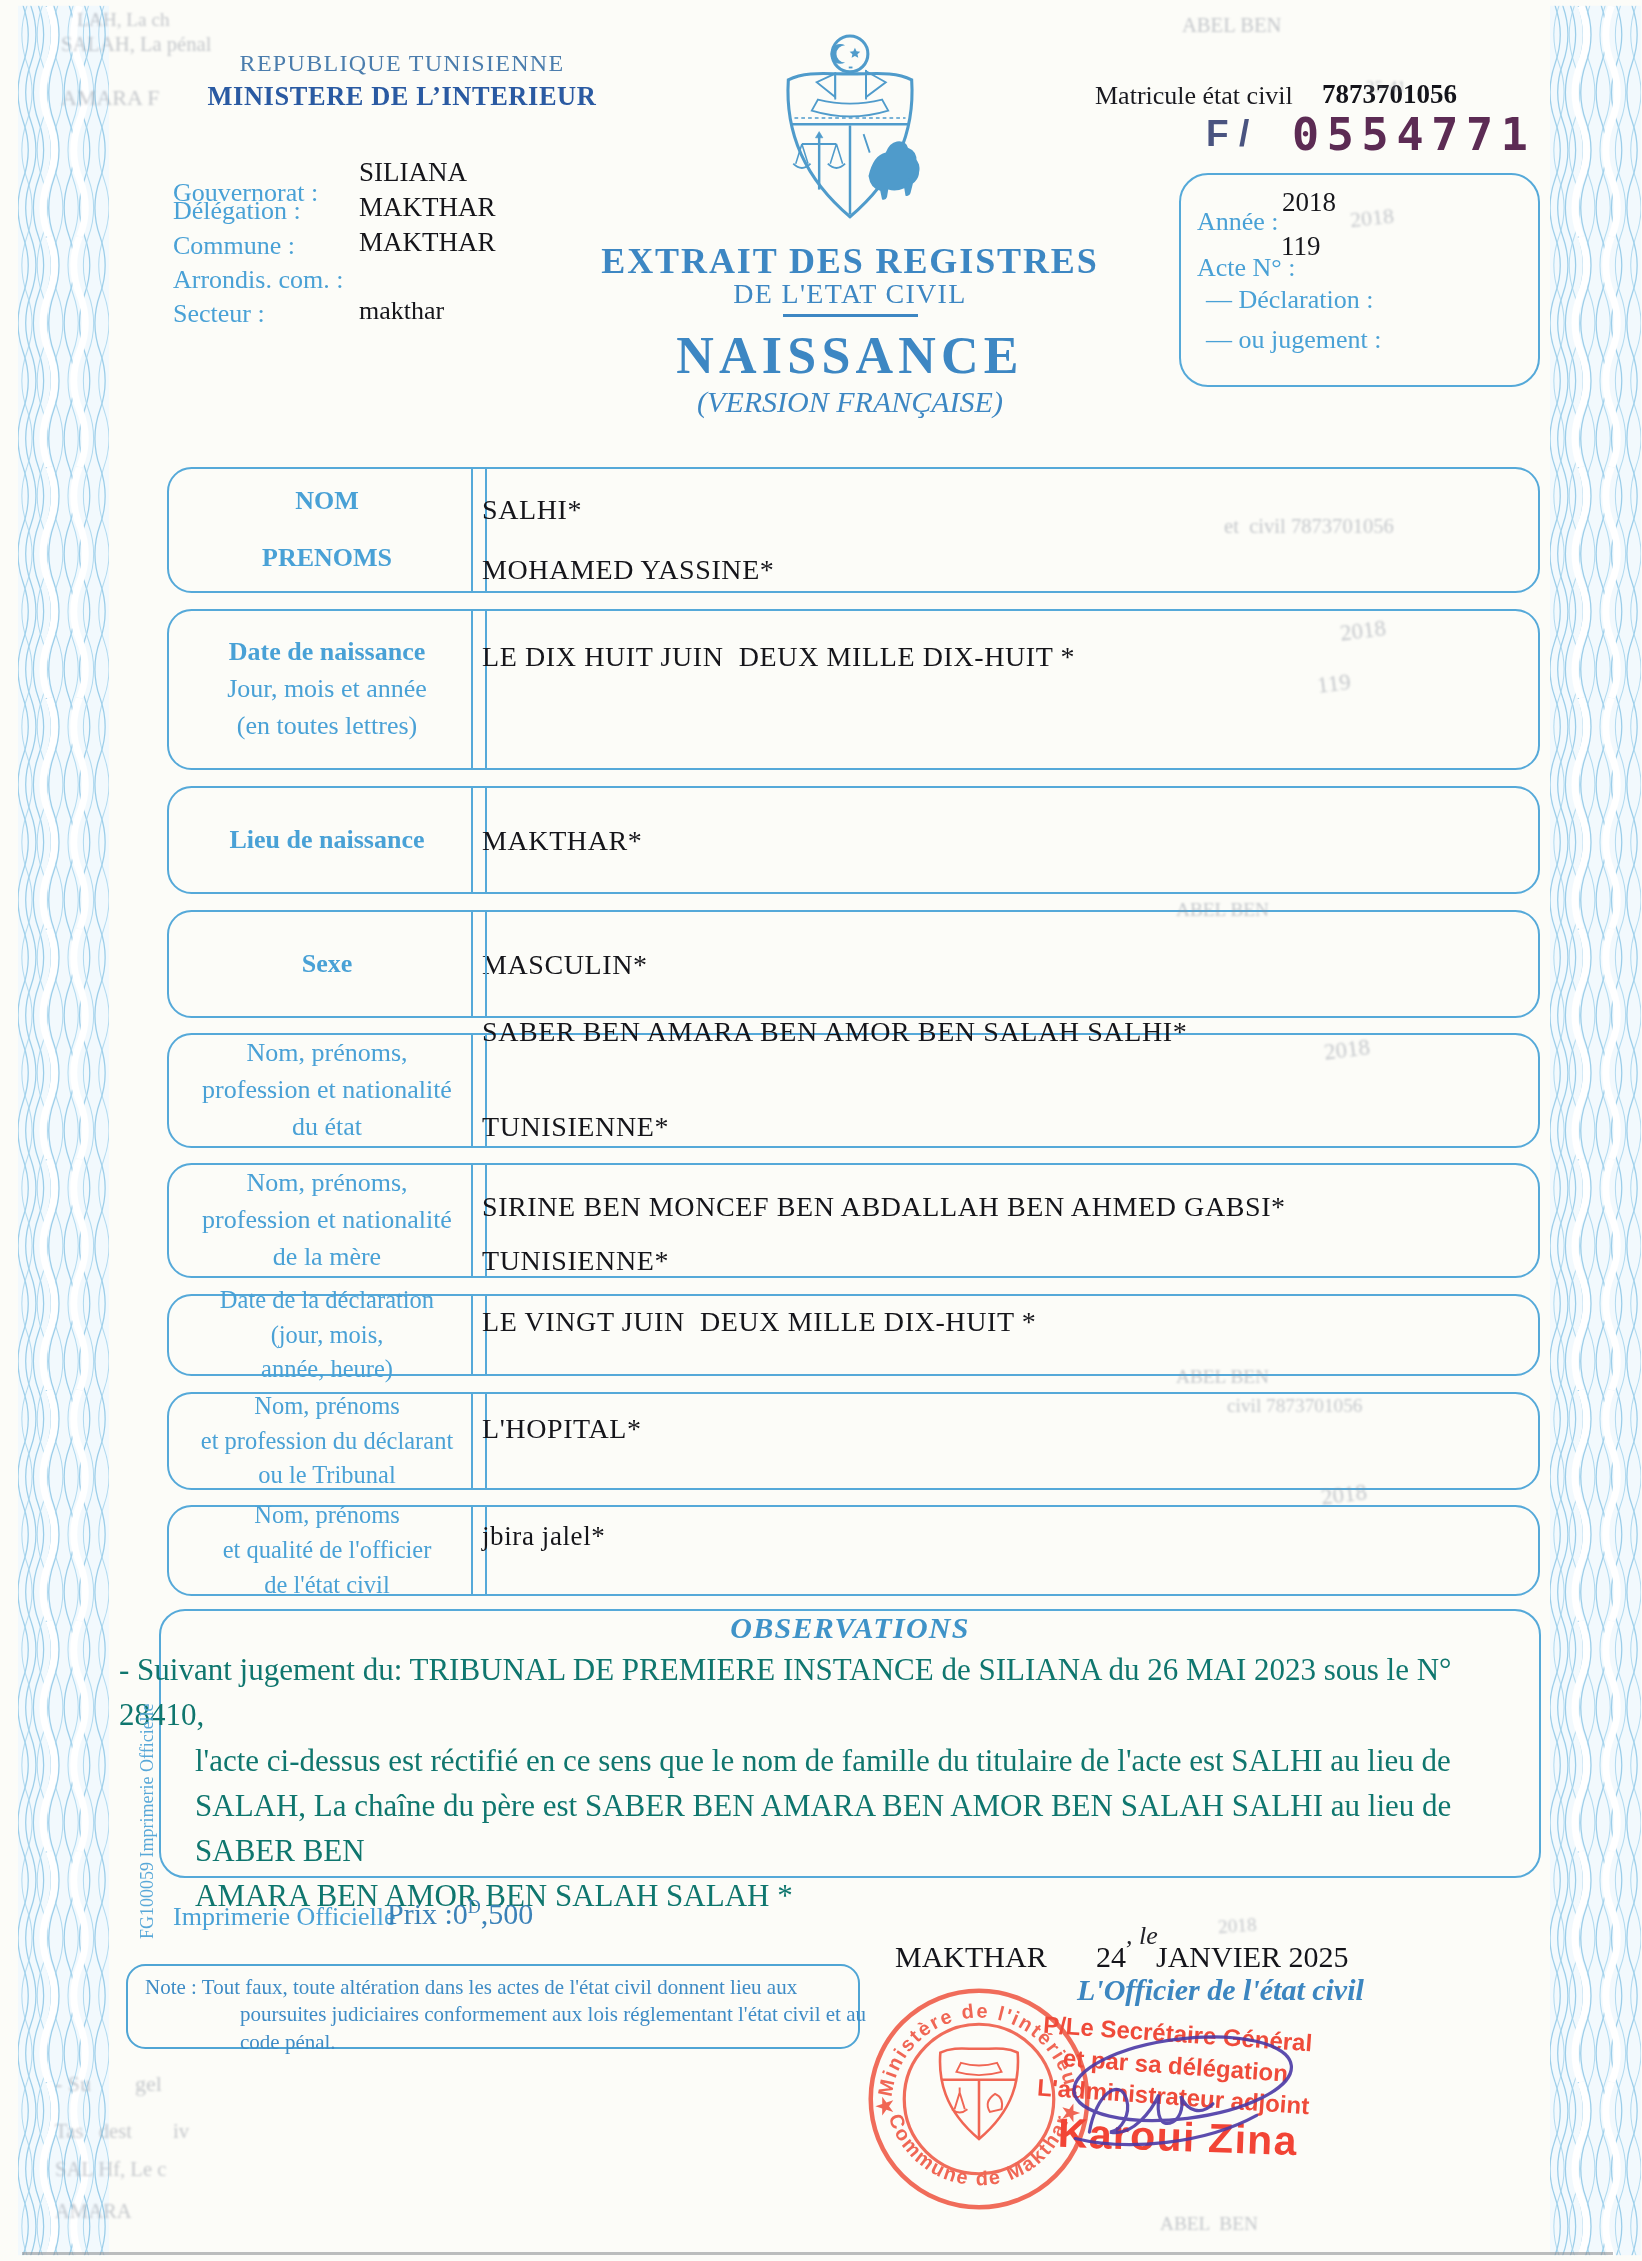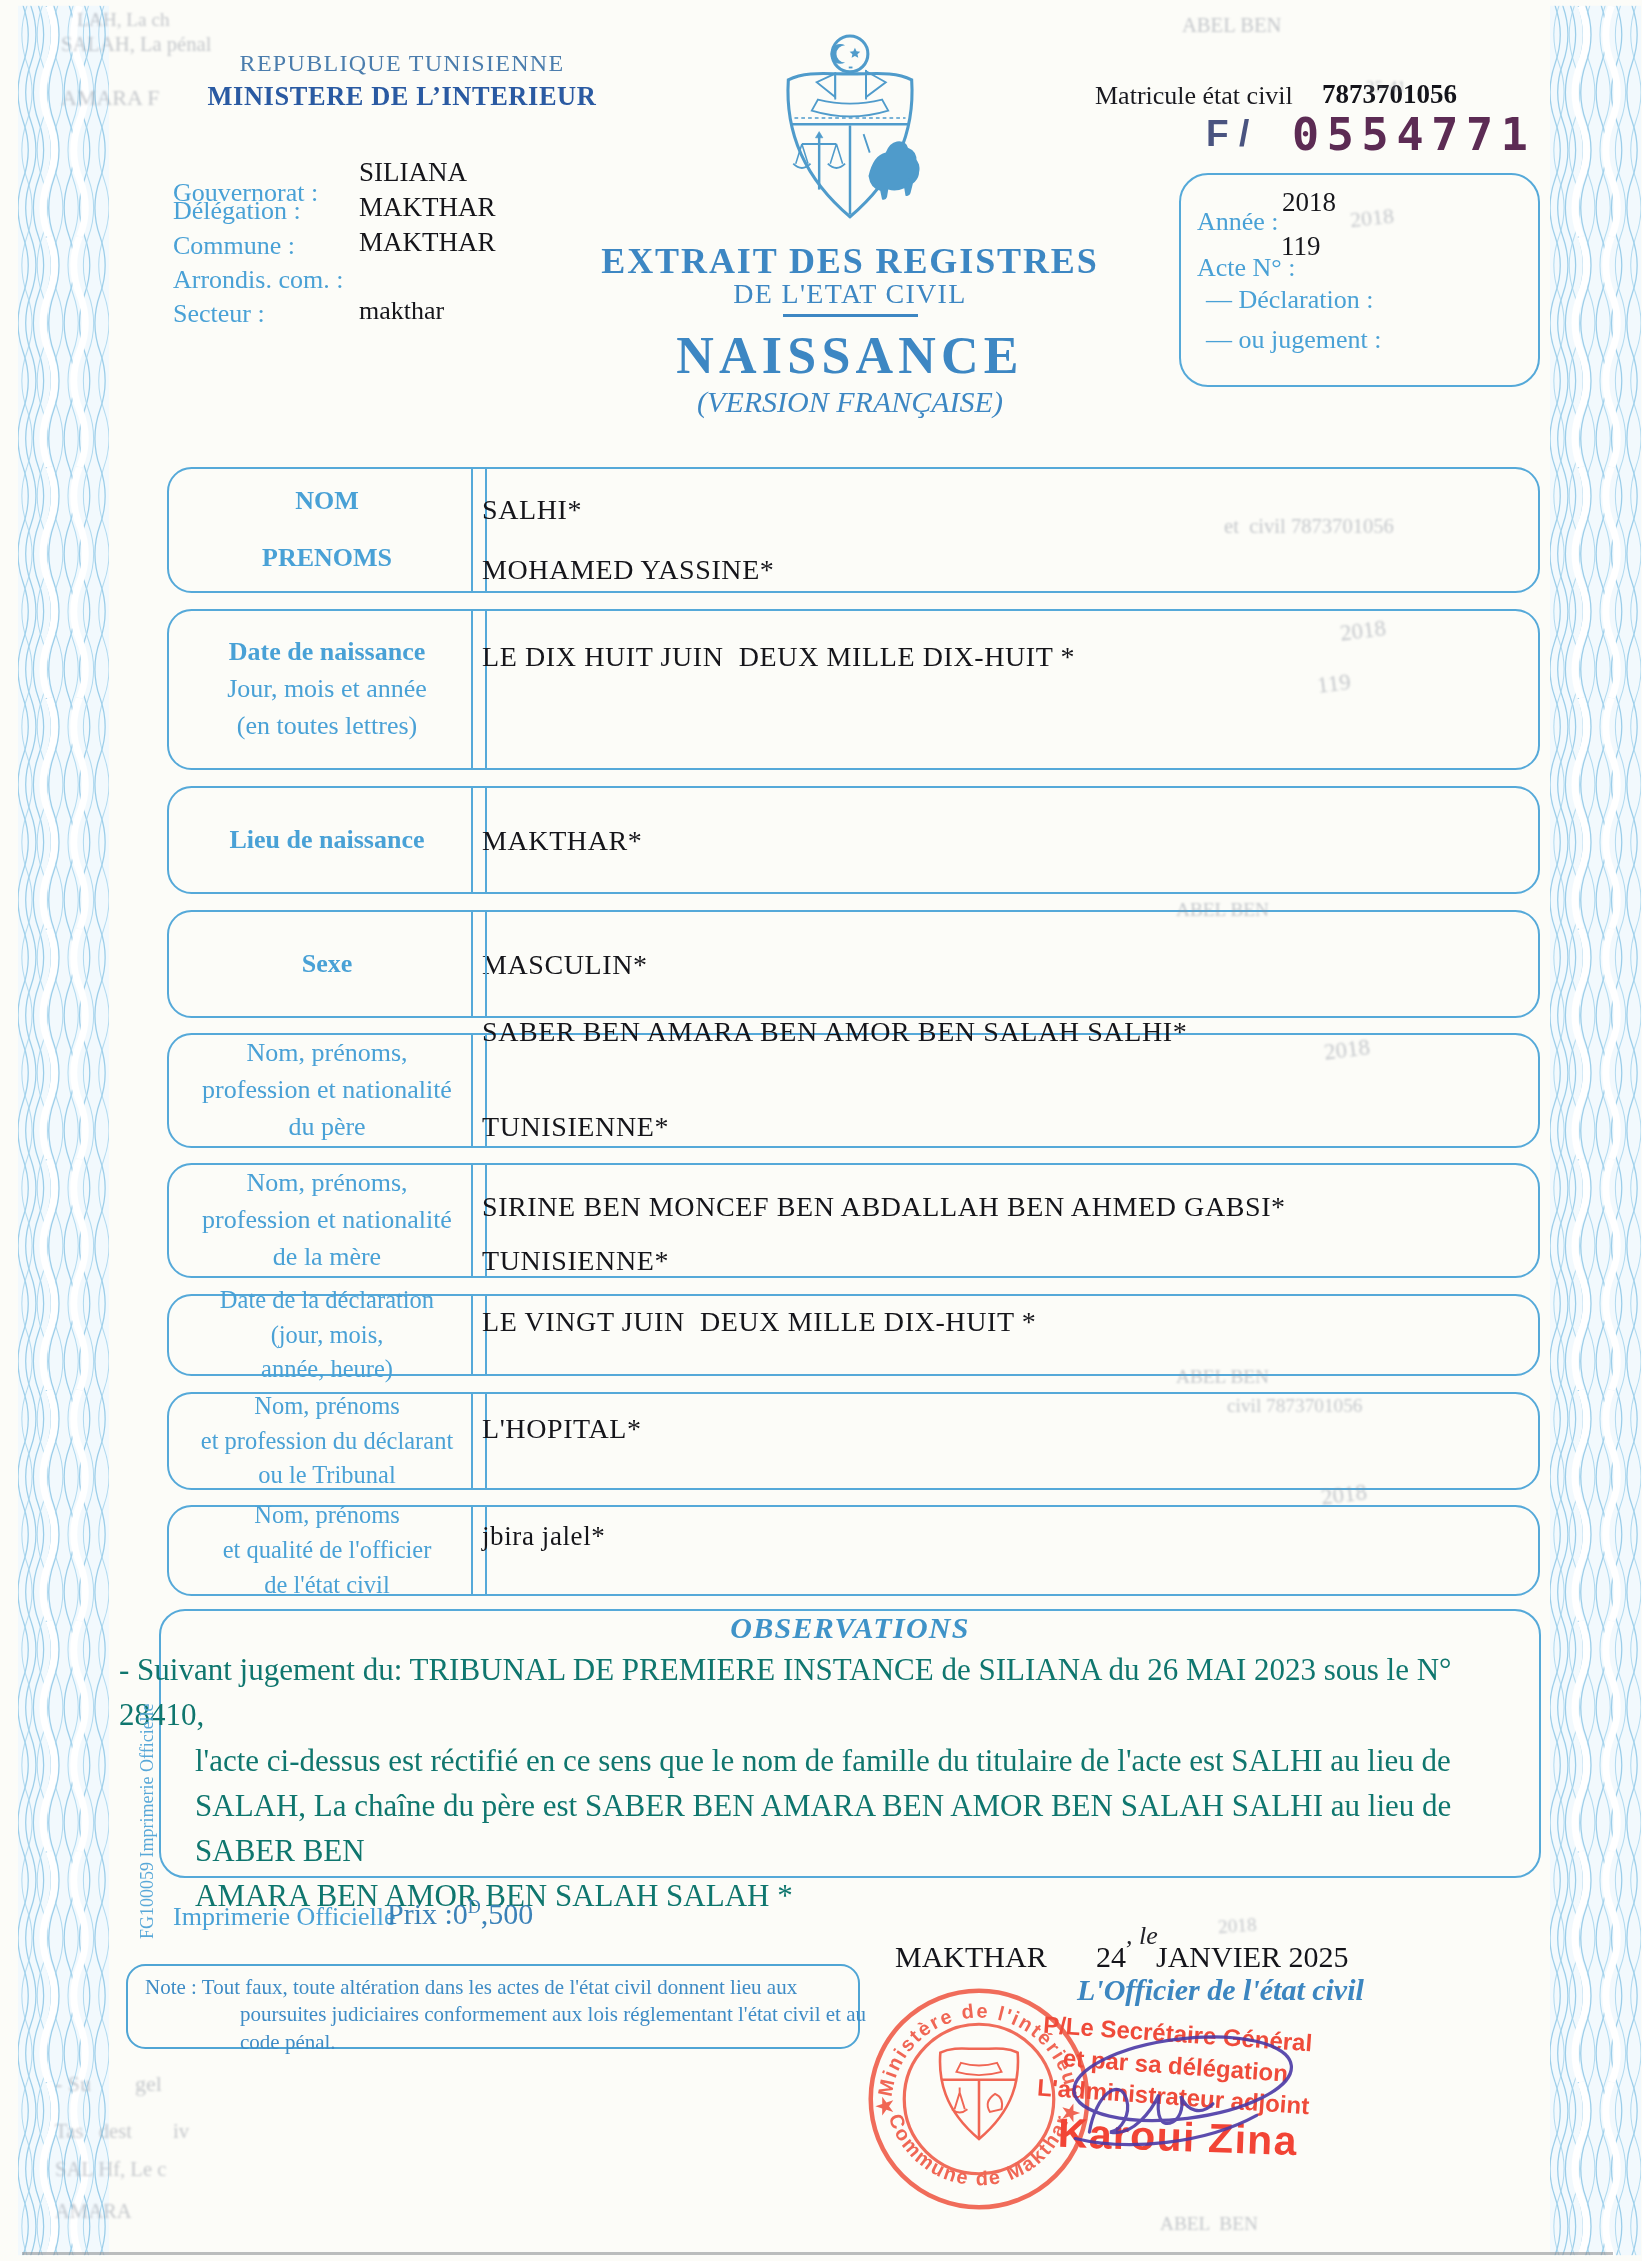--- a/index.html
+++ b/index.html
@@ -174,21 +174,21 @@
     </div>
     <div class="cell lab">
       <div class="lbl b">Sexe</div>
     </div>
   </div>
 
   <div class="row" style="top:1033px;height:115px">
     <div class="cell lab">
       <div class="lbl">Nom, prénoms,</div>
       <div class="lbl">profession et nationalité</div>
-      <div class="lbl">du père</div>
+      <div class="lbl">du état</div>
     </div>
     <div class="cell valc">
       <div class="val" style="top:-19.3px">SABER BEN AMARA BEN AMOR BEN SALAH SALHI*</div>
       <div class="val" style="top:76px">TUNISIENNE*</div>
     </div>
   </div>
 
   <div class="row" style="top:1163px;height:115px">
     <div class="cell lab">
       <div class="lbl">Nom, prénoms,</div>

